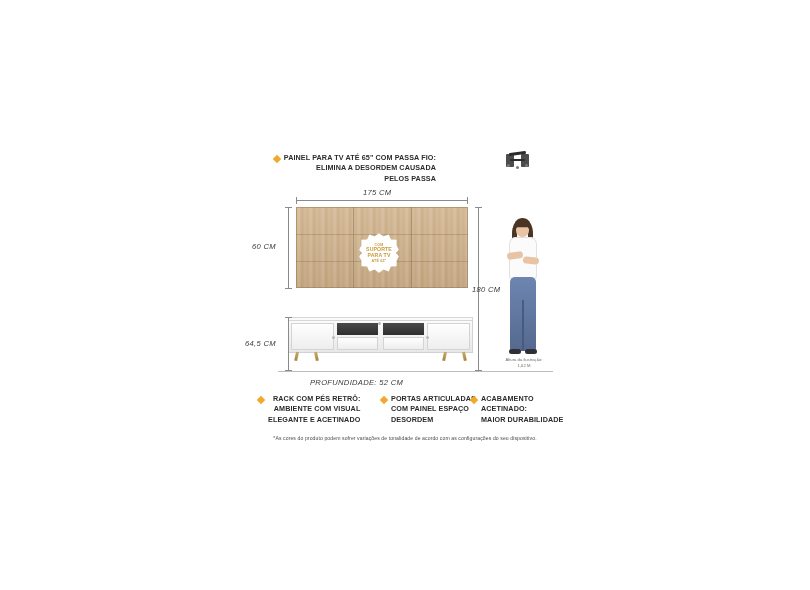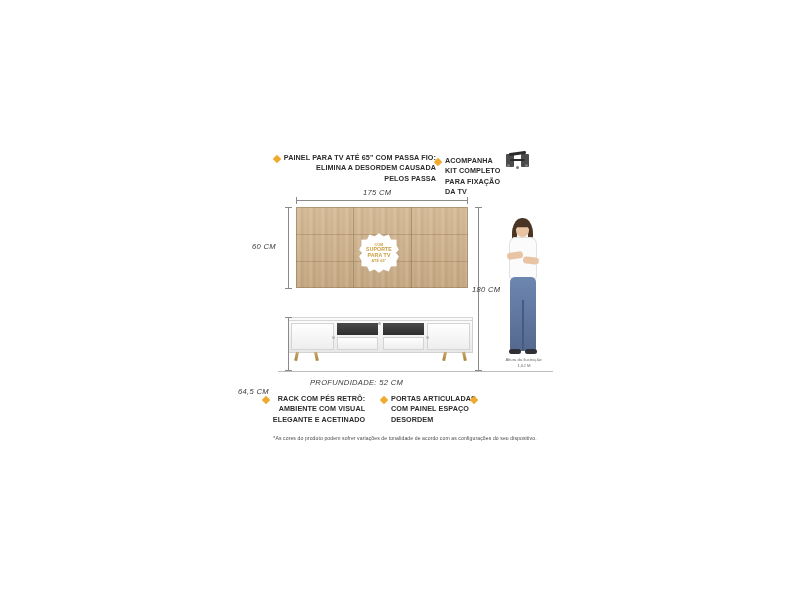--- a/index.html
+++ b/index.html
@@ -334,28 +334,20 @@
 
   <div class="feat" style="left:266px; top:153px; width:170px; justify-content:flex-end;">
     <span class="diamond"></span>
     <span class="feat-text t-right">
       <span>PAINEL PARA TV ATÉ 65" COM PASSA FIO:</span><br>
       <span>ELIMINA A DESORDEM CAUSADA</span><br>
       <span>PELOS PASSA</span>
     </span>
   </div>
 
-  <div class="feat" style="left:435px; top:156px; width:70px;">
-    <span class="diamond"></span>
-    <span class="feat-text t-left">
-      <span>ACOMPANHA</span><br>
-      <span>KIT COMPLETO</span><br>
-      <span>PARA FIXAÇÃO DA TV</span>
-    </span>
-  </div>
 
   <div id="kit-img">
     <div class="plate" style="left:1px; top:2px; width:8px; height:13px;"></div>
     <div class="plate" style="left:16px; top:2px; width:8px; height:13px;"></div>
     <div class="bar" style="left:4px; top:0px; width:17px; height:3px; transform:rotate(-8deg);"></div>
     <div class="bar" style="left:5px; top:7px; width:15px; height:2px;"></div>
     <div class="screw" style="left:2px; top:12px;"></div>
     <div class="screw" style="left:20px; top:12px;"></div>
     <div class="screw" style="left:11px; top:14px;"></div>
   </div>
@@ -427,41 +419,46 @@
   <div class="dim" style="left:252px; top:242px;">60 CM</div>
 
   <div class="mline v" style="left:478px; top:207px; height:164px;"></div>
   <div class="tick h" style="left:475px; top:207px;"></div>
   <div class="tick h" style="left:475px; top:370px;"></div>
   <div class="dim" style="left:472px; top:285px;text-align:center;">180 CM</div>
 
   <div class="mline v" style="left:288px; top:317px; height:54px;"></div>
   <div class="tick h" style="left:285px; top:317px;"></div>
   <div class="tick h" style="left:285px; top:370px;"></div>
-  <div class="dim" style="left:238px; top:339px;margin-top:48px;">64,5 CM</div>
+  <div class="dim" style="left:245px; top:339px;">64,5 CM</div>
 
   <div class="dim" style="left:310px; top:378px;">PROFUNDIDADE: 52 CM</div>
 
-  <div class="feat" style="left:258px; top:394px; width:112px; justify-content:center;">
+  <div class="feat" style="left:258px; top:394px; width:112px; justify-content:flex-start;">
     <span class="diamond"></span>
     <span class="feat-text t-right">
       <span>RACK COM PÉS RETRÔ:</span><br>
       <span>AMBIENTE COM VISUAL</span><br>
       <span>ELEGANTE E ACETINADO</span>
     </span>
   </div>
 
   <div class="feat" style="left:381px; top:394px; width:95px;">
     <span class="diamond"></span>
     <span class="feat-text t-left">
       <span>PORTAS ARTICULADAS</span><br>
       <span>COM PAINEL ESPAÇO</span><br>
       <span>DESORDEM</span>
     </span>
   </div>
 
   <div class="feat" style="left:471px; top:394px; width:95px;">
     <span class="diamond"></span>
+    <span class="feat-text t-left">
+      <span>ACABAMENTO</span><br>
+      <span>ACETINADO:</span><br>
+      <span>MAIOR DURABILIDADE</span>
+    </span>
   </div>
 
   <div id="footnote">*As cores do produto podem sofrer variações de tonalidade de acordo com as configurações do seu dispositivo.</div>
 
 </div>
 
 </body></html>

